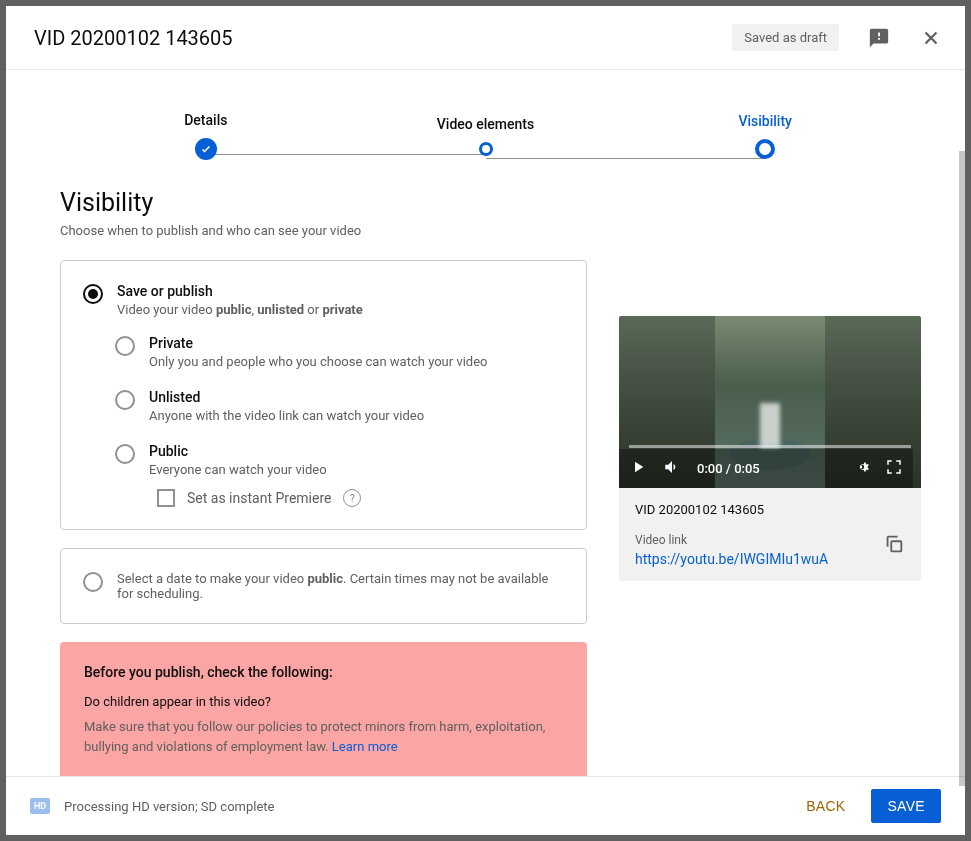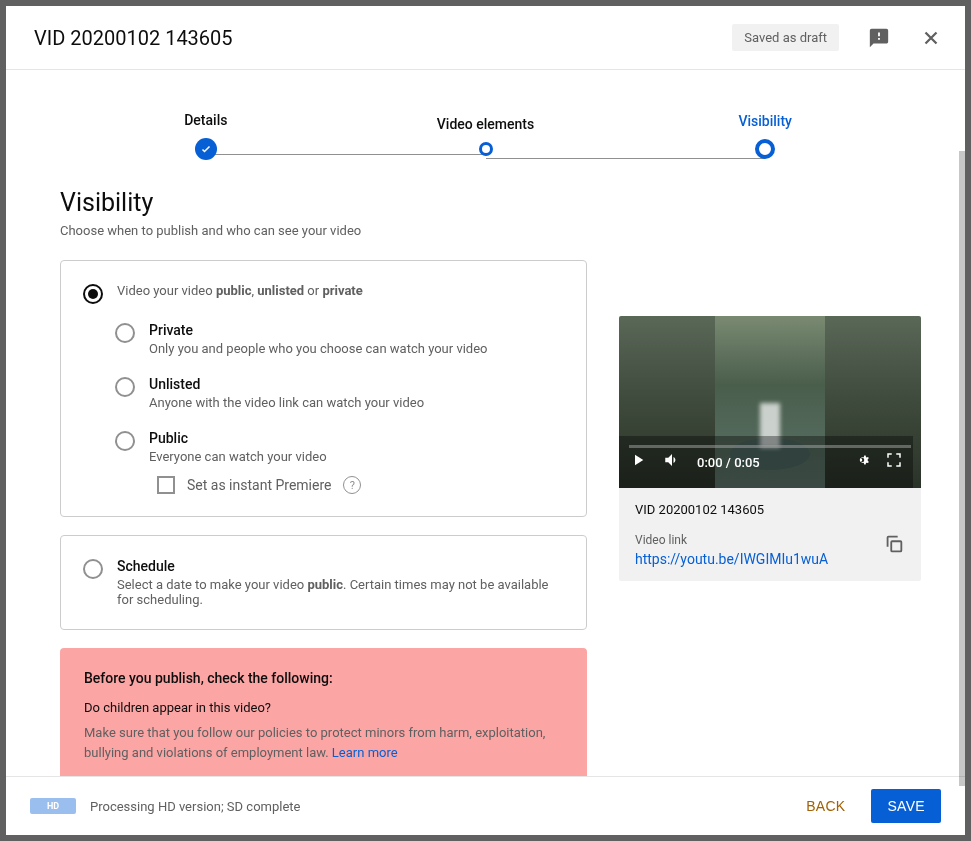--- a/index.html
+++ b/index.html
@@ -299,21 +299,21 @@
       border-radius: 50%;
     }
     .video-controls {
       position: absolute;
       bottom: 0;
       left: 0;
       right: 8px;
       display: flex;
       align-items: center;
       justify-content: space-between;
-      height: 52px;
+      height: 39px;
       background: rgba(0,0,0,0.35);
       padding: 0 10px;
     }
     .controls-left {
       display: flex;
       align-items: center;
       gap: 16px;
     }
     .controls-right {
       display: flex;
@@ -362,21 +362,21 @@
       justify-content: space-between;
       padding: 12px 24px;
       border-top: 1px solid #e5e5e5;
     }
     .footer-left {
       display: flex;
       align-items: center;
       gap: 14px;
     }
     .hd-badge {
-      width: 46px;
+      width: 20px;
       height: 16px;
       background: #065fd4;
       color: #fff;
       border-radius: 2px;
       font-size: 9px;
       font-weight: 700;
       display: flex;
       align-items: center;
       justify-content: center;
       opacity: 0.4;
@@ -467,20 +467,21 @@
     <h2 class="section-title">Visibility</h2>
     <p class="section-sub">Choose when to publish and who can see your video</p>
 
     <div class="two-col">
       <div class="left-col">
 
         <div class="card">
           <div class="radio-row">
             <span class="radio-outer selected"></span>
             <div>
+              <div class="radio-text-title">Save or publish</div>
               <div class="radio-text-sub">
                 <span>Video your video </span><b>public</b><span>, </span><b>unlisted</b><span> or </span><b>private</b>
               </div>
             </div>
           </div>
 
           <div class="nested">
             <div class="radio-row">
               <span class="radio-outer"></span>
               <div>
@@ -507,21 +508,20 @@
                 </div>
               </div>
             </div>
           </div>
         </div>
 
         <div class="card">
           <div class="radio-row" style="margin-bottom:0;">
             <span class="radio-outer"></span>
             <div>
-              <div class="radio-text-title">Schedule</div>
               <div class="radio-text-sub">
                 <span>Select a date to make your video </span><b>public</b><span>. Certain times may not be available for scheduling.</span>
               </div>
             </div>
           </div>
         </div>
 
         <div class="info-card">
           <div class="info-title">Before you publish, check the following:</div>
           <div class="info-q">Do children appear in this video?</div>

